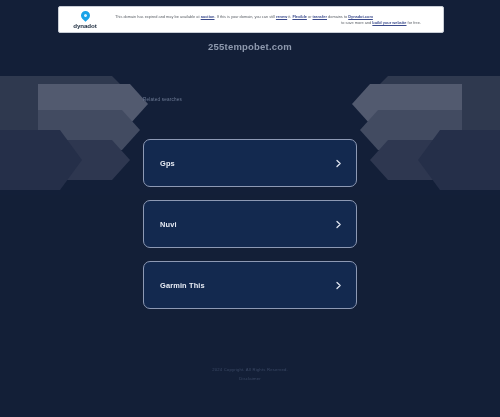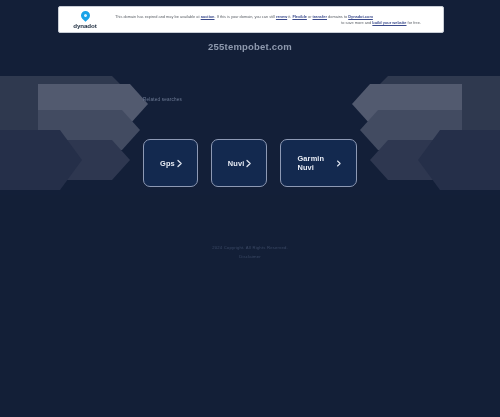--- a/index.html
+++ b/index.html
@@ -122,21 +122,21 @@
     margin-top: 13px;
     font-size: 4.6px;
     color: #6f7c96;
     letter-spacing: .2px;
   }
 
   .search-list {
     width: 214px;
     margin-top: 5px;
     display: flex;
-    flex-direction: row;
+    flex-direction: column;
     gap: 13px;
   }
 
   .search-item {
     height: 48px;
     background: #13294f;
     border: 1px solid #8d99b4;
     border-radius: 7px;
     display: flex;
     align-items: center;
@@ -241,21 +241,21 @@
     </div>
 
     <div class="search-item">
       <span class="search-item-label">Nuvi</span>
       <svg class="chev" viewBox="0 0 12 12">
         <path d="M4 2 L8.2 6 L4 10" fill="none" stroke="#dfe5f0" stroke-width="1.7" stroke-linecap="round" stroke-linejoin="round"></path>
       </svg>
     </div>
 
     <div class="search-item">
-      <span class="search-item-label">Garmin Nuvi</span>
+      <span class="search-item-label">Garmin This</span>
       <svg class="chev" viewBox="0 0 12 12">
         <path d="M4 2 L8.2 6 L4 10" fill="none" stroke="#dfe5f0" stroke-width="1.7" stroke-linecap="round" stroke-linejoin="round"></path>
       </svg>
     </div>
 
   </div>
 
   <div class="footer">
     <div class="footer-copy">2024 Copyright. All Rights Reserved.</div>
     <a href="#" class="footer-link">Disclaimer</a>

